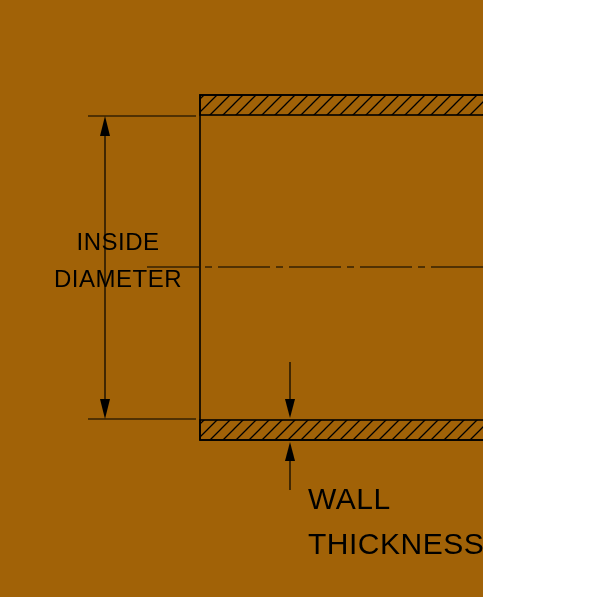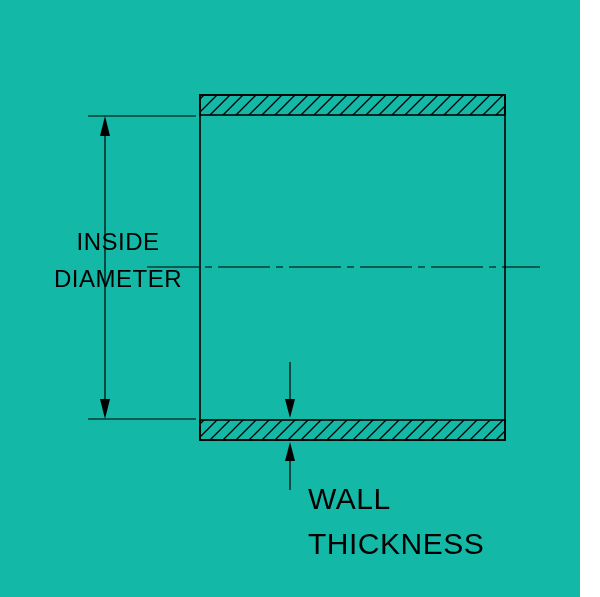--- a/index.html
+++ b/index.html
@@ -2,23 +2,23 @@
 <html><head>
 <meta charset="utf-8">
 <style>
   html, body {
     margin: 0;
     padding: 0;
     background: #ffffff;
   }
   .page {
     position: relative;
-    width: 580px;
+    width: 483px;
     height: 597px;
-    background: #14b8a6;
+    background: #a16207;
     overflow: hidden;
     font-family: "Liberation Sans", sans-serif;
   }
   svg {
     display: block;
   }
   .geom {
     stroke: #000000;
     fill: none;
   }

